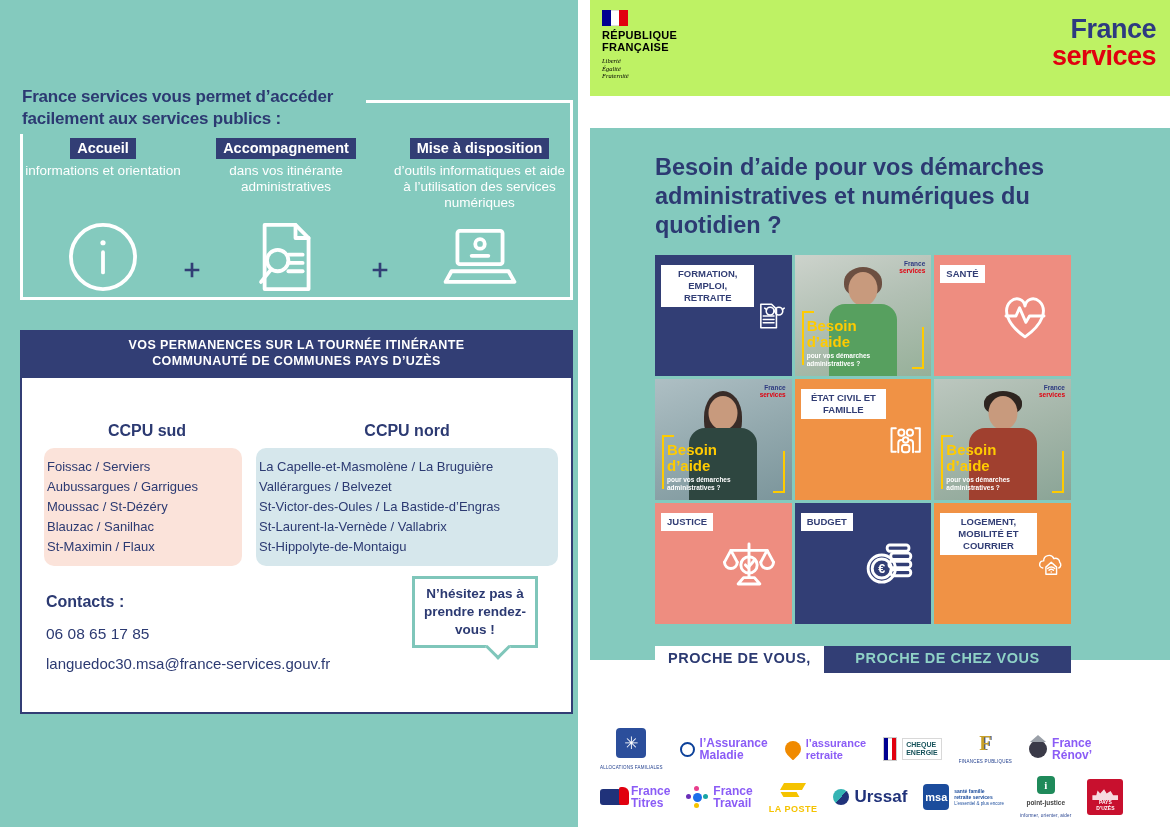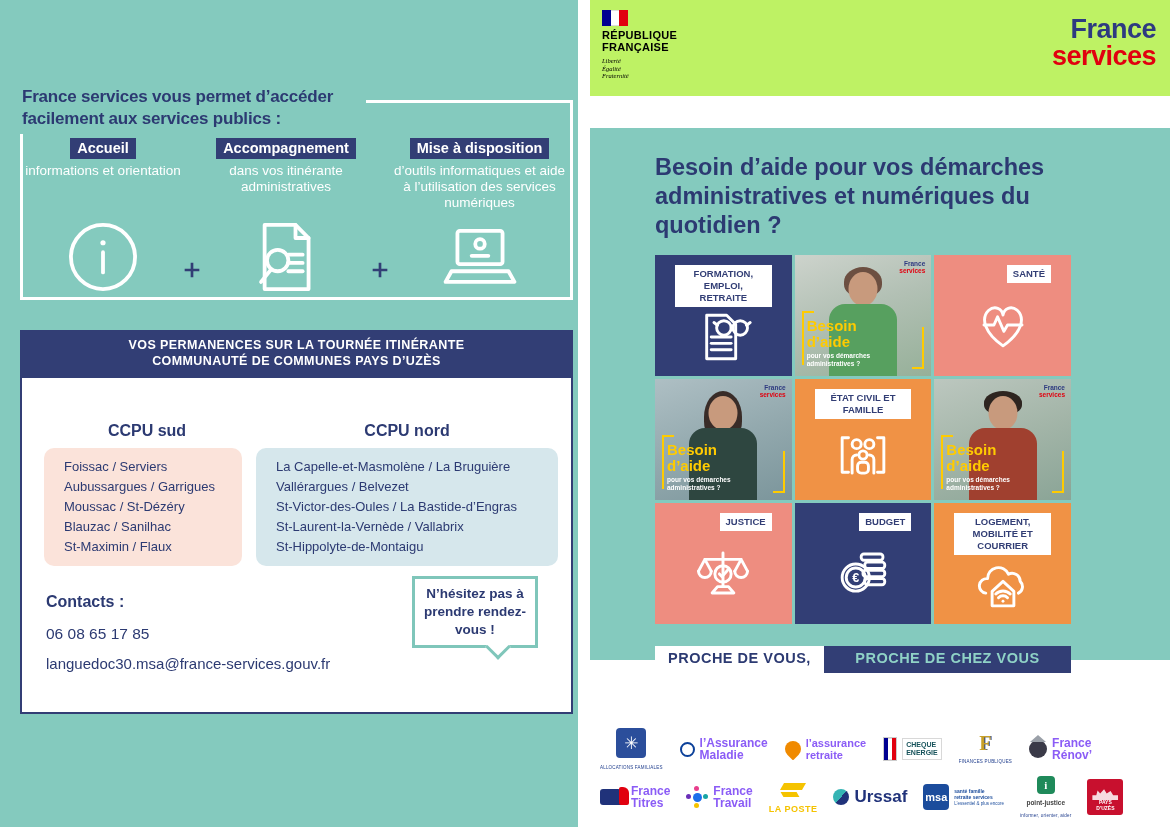--- a/index.html
+++ b/index.html
@@ -28,21 +28,21 @@
   .iplus svg{width:40px; height:40px;}
   .wsvg{stroke:#fff; fill:none; stroke-width:3.2; stroke-linecap:round; stroke-linejoin:round;}
   .nsvg{stroke:var(--navy); fill:none; stroke-width:8; stroke-linecap:butt;}
 
   .perm-banner{position:absolute; left:20px; top:330px; width:553px; background:var(--navy); color:#fff;
     text-align:center; font-weight:bold; font-size:12.5px; letter-spacing:0.4px; line-height:16px; padding:7px 0 8px;}
   .perm-box{position:absolute; left:20px; top:376px; width:553px; height:338px; background:#fff; border:2px solid var(--navy);}
   .schedule{position:absolute; left:0; top:14px; width:100%; text-align:center; color:var(--navytext); font-size:17px; font-weight:bold;}
   .colt{position:absolute; top:44px; color:var(--navytext); font-size:16px; font-weight:bold; text-align:center;}
   .colt.s{left:30px; width:190px;} .colt.n{left:240px; width:290px;}
-  .vlist{position:absolute; top:70px; border-radius:10px; padding:9px 20px; color:var(--navytext); font-size:13px; line-height:20px;}
+  .vlist{position:absolute; top:70px; border-radius:10px; padding:9px 3px; color:var(--navytext); font-size:13px; line-height:20px;}
   .vlist.pink{left:22px; width:198px; background:var(--pink);}
   .vlist.blue{left:234px; width:302px; background:var(--lblue);}
   .contacts-label{position:absolute; left:24px; top:215px; color:var(--navytext); font-size:16px; font-weight:bold;}
   .contact-phone{position:absolute; left:24px; top:247px; color:var(--navytext); font-size:15.5px;}
   .contact-email{position:absolute; left:24px; top:277px; color:var(--navytext); font-size:15px;}
   .bubble{position:absolute; left:390px; top:198px; width:126px; border:3px solid var(--bubteal); background:#fff;
     color:var(--navytext); font-size:13.5px; font-weight:bold; text-align:center; line-height:18px; padding:6px 6px;}
   .bubble::after{content:''; position:absolute; left:62%; bottom:-11px; width:15px; height:15px; background:#fff;
     border-right:3px solid var(--bubteal); border-bottom:3px solid var(--bubteal); transform:rotate(45deg);}
 
@@ -55,21 +55,21 @@
   .rf-b{background:#000091;} .rf-w{background:#fff; border-top:1px solid #ddd; border-bottom:1px solid #ddd;} .rf-r{background:#E1000F;}
   .rf-name{color:#000; font-weight:bold; font-size:11px; line-height:12px; letter-spacing:0.3px;}
   .rf-motto{margin-top:4px; font-family:"Liberation Serif",serif; font-style:italic; font-size:6.5px; line-height:7.5px; color:#000;}
   .fs-brand{position:absolute; right:14px; top:16px; text-align:right; font-weight:bold; font-size:27px; line-height:27px; letter-spacing:-0.5px;}
   .fs-brand .b1{color:#2E3A80;} .fs-brand .b2{color:var(--red);}
 
   .rp-main{position:absolute; left:0; top:104px; width:100%; height:532px; background:var(--teal);margin-top:24px;}
   .rp-heading{position:absolute; left:65px; top:25px; width:436px; color:var(--navytext); font-size:23.5px; font-weight:bold; line-height:29px;}
   .grid{position:absolute; left:65px; top:127px; width:416px; display:grid; grid-template-columns:repeat(3,1fr); grid-auto-rows:121px; gap:3px;}
   .tile{position:relative; overflow:hidden;}
-  .tile.cat{display:flex; flex-direction:column; align-items:flex-end; padding:10px 20px 10px;}
+  .tile.cat{display:flex; flex-direction:row; align-items:flex-start; padding:10px 6px 10px;}
   .bg-navy{background:var(--navy);} .bg-salmon{background:var(--salmon);} .bg-orange{background:var(--orange);}
   .tchip{background:#fff; color:var(--navy); font-weight:bold; font-size:9.5px; line-height:12px; text-align:center; padding:3px 6px; max-width:104px;}
   .ct-icon{width:58px; height:58px; margin:auto;}
   .ct-icon text{font-weight:bold;}
 
   .tile.photo{position:relative;}
   .ph-bg1{background:linear-gradient(160deg,#cdd3cc 0%,#b2c0b4 45%,#96b099 100%);}
   .ph-bg2{background:linear-gradient(160deg,#aebfc4 0%,#93a9ae 50%,#7b959b 100%);}
   .ph-bg3{background:linear-gradient(160deg,#bcc7bf 0%,#a3b5a8 50%,#8aa496 100%);}
   .ph-hair,.ph-head,.ph-torso{position:absolute; left:50%; transform:translateX(-50%);}

